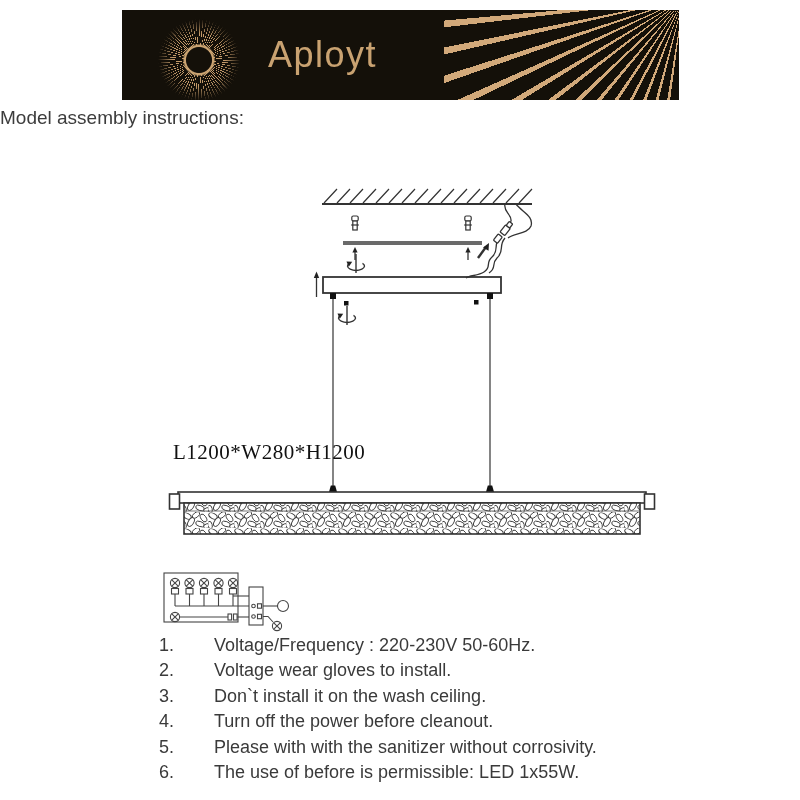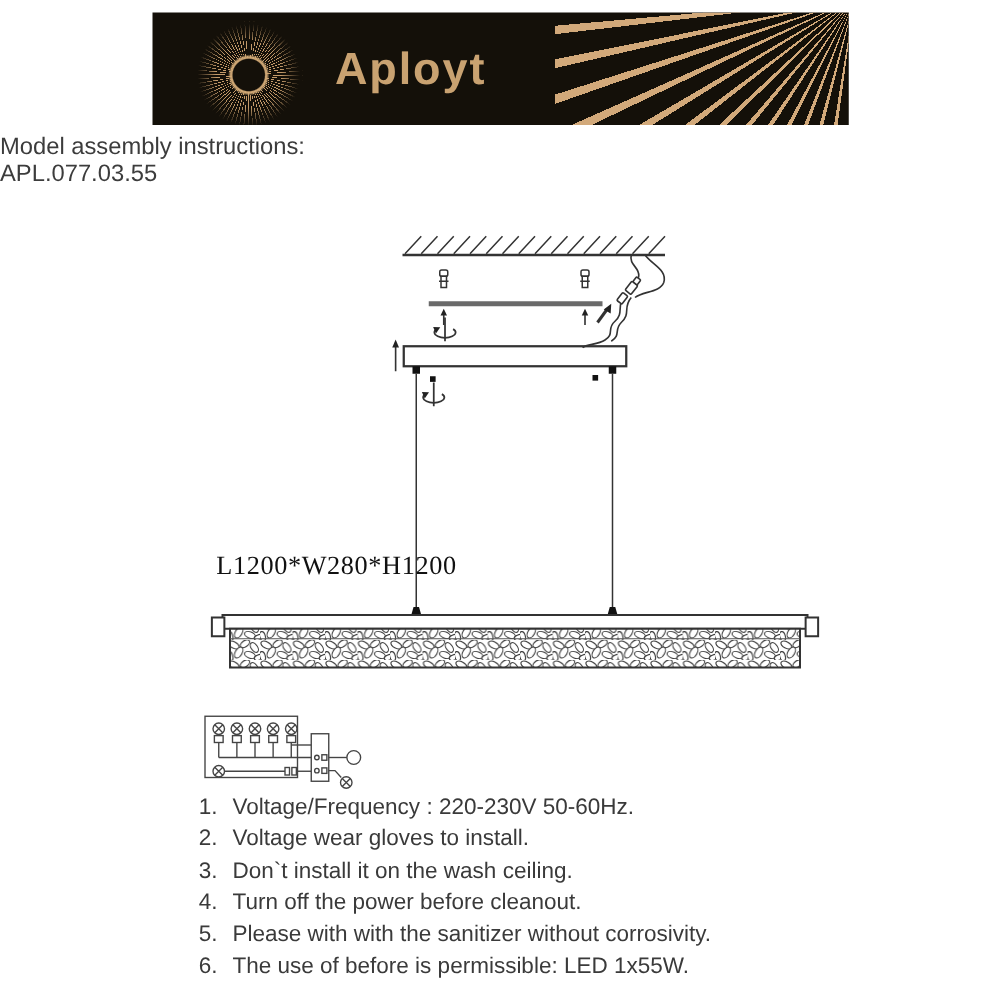--- a/index.html
+++ b/index.html
@@ -15,52 +15,51 @@
   .logo-burst{
     position:absolute;left:34px;top:7px;width:86px;height:86px;border-radius:50%;
     background:
       radial-gradient(circle at 50% 50%, #141009 0 12.5px, rgba(0,0,0,0) 13.5px),
       radial-gradient(circle at 50% 50%, rgba(0,0,0,0) 0 11.5px, rgba(210,170,118,.95) 13px 14.5px, rgba(0,0,0,0) 16.5px),
       radial-gradient(circle at 50% 50%, rgba(20,16,9,0) 0 26px, #141009 41px),
       repeating-conic-gradient(from 0deg at 50% 50%, #c39a6a 0 1.2deg, rgba(0,0,0,0) 1.2deg 5deg);
   }
   .brand{
     position:absolute;left:146px;top:24px;
-    font-size:36px;font-weight:700;letter-spacing:1.5px;color:#c9a271;
+    font-size:36px;font-weight:400;letter-spacing:1.5px;color:#c9a271;
   }
   .header-rays{
     position:absolute;right:0;top:0;width:235px;height:90px;
     background:repeating-conic-gradient(from 183deg at 102% -12%, rgba(0,0,0,0) 0 4.7deg, #d2a97a 4.7deg 6.3deg);
   }
   
   .title-block{position:absolute;left:0;top:107px;width:800px;text-align:left;line-height:22px;}
   .title-block .t1{font-size:19px;color:#3c3c3c;}
   .title-block .t2{font-size:19px;color:#3c3c3c;}
   
   .diagram-svg{position:absolute;left:0;top:0;width:800px;height:800px;}
   
   .instructions{position:absolute;left:150px;top:633px;width:600px;font-size:18px;color:#3a3a3a;}
   .instructions .row{display:flex;line-height:25.4px;}
   .instructions .num{width:27px;padding-left:9px;flex:0 0 auto;}
-  .instructions .txt{flex:1;}
+  .instructions .txt{flex:1;margin-left:28px;}
 </style>
 </head>
 <body>
 
 <div class="page">
 
   <div class="header">
     <div class="logo-burst"></div>
     <div class="brand">Aployt</div>
     <div class="header-rays"></div>
   </div>
 
   <div class="title-block">
     <div class="t1">Model assembly instructions:</div>
-    <div class="t2">APL.077.03.55</div>
   </div>
 
   <svg class="diagram-svg" viewBox="0 0 800 800">
     <defs>
       <pattern id="pebble" width="26" height="16" patternUnits="userSpaceOnUse">
         <rect width="26" height="16" fill="#ffffff"></rect>
         <g fill="#ffffff" stroke="#3a3a3a" stroke-width="0.9">
           <ellipse cx="5" cy="4" rx="4.6" ry="2.6" transform="rotate(28 5 4)"></ellipse>
           <ellipse cx="14" cy="3" rx="4.2" ry="2.4" transform="rotate(-35 14 3)"></ellipse>
           <ellipse cx="21.5" cy="6" rx="4.4" ry="2.5" transform="rotate(55 21.5 6)"></ellipse>

